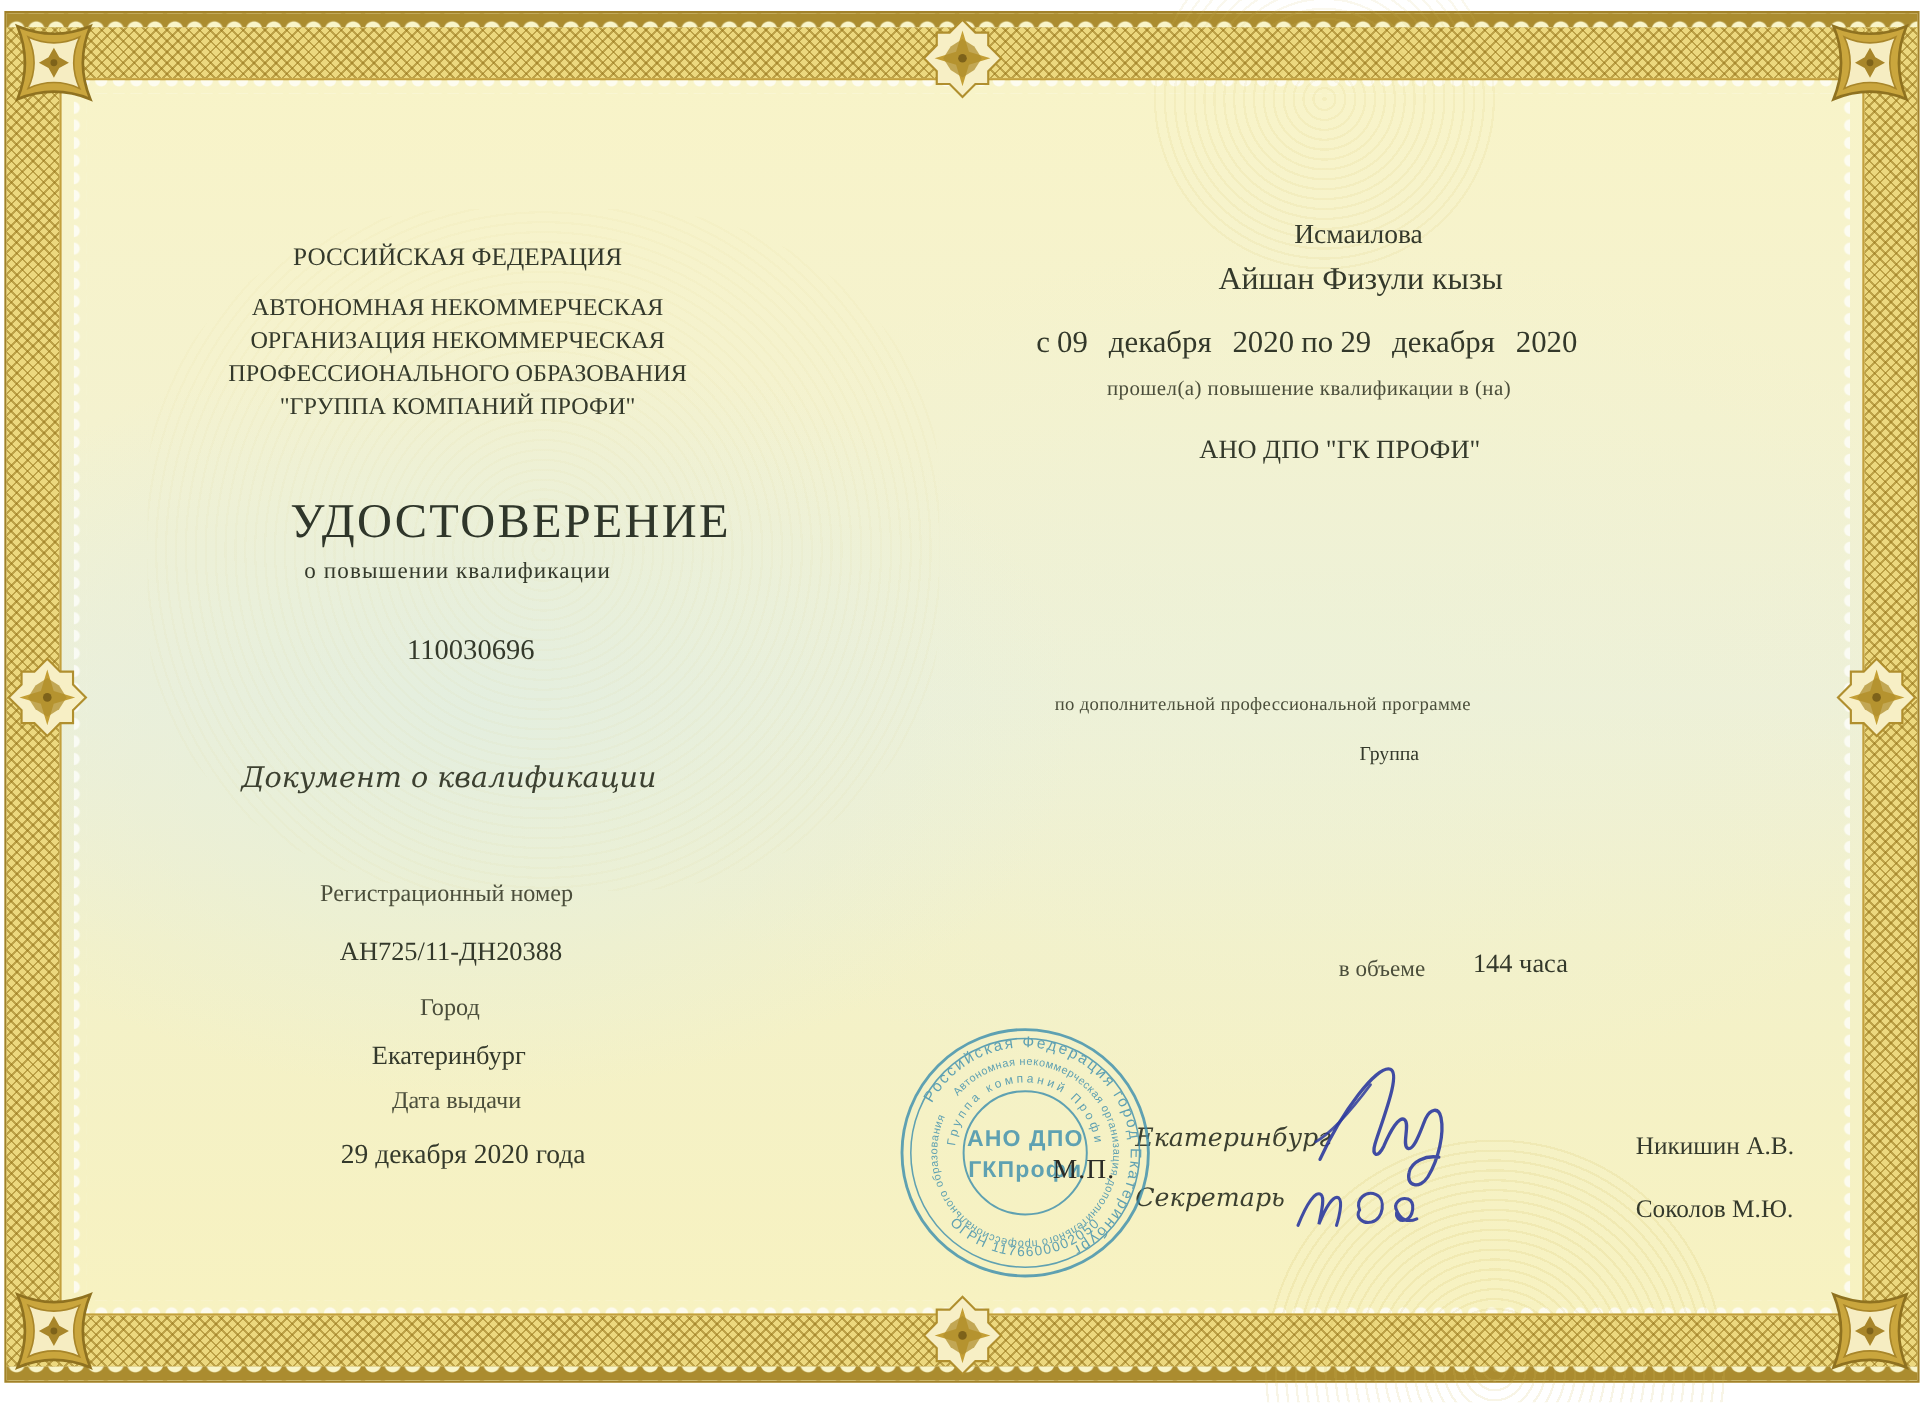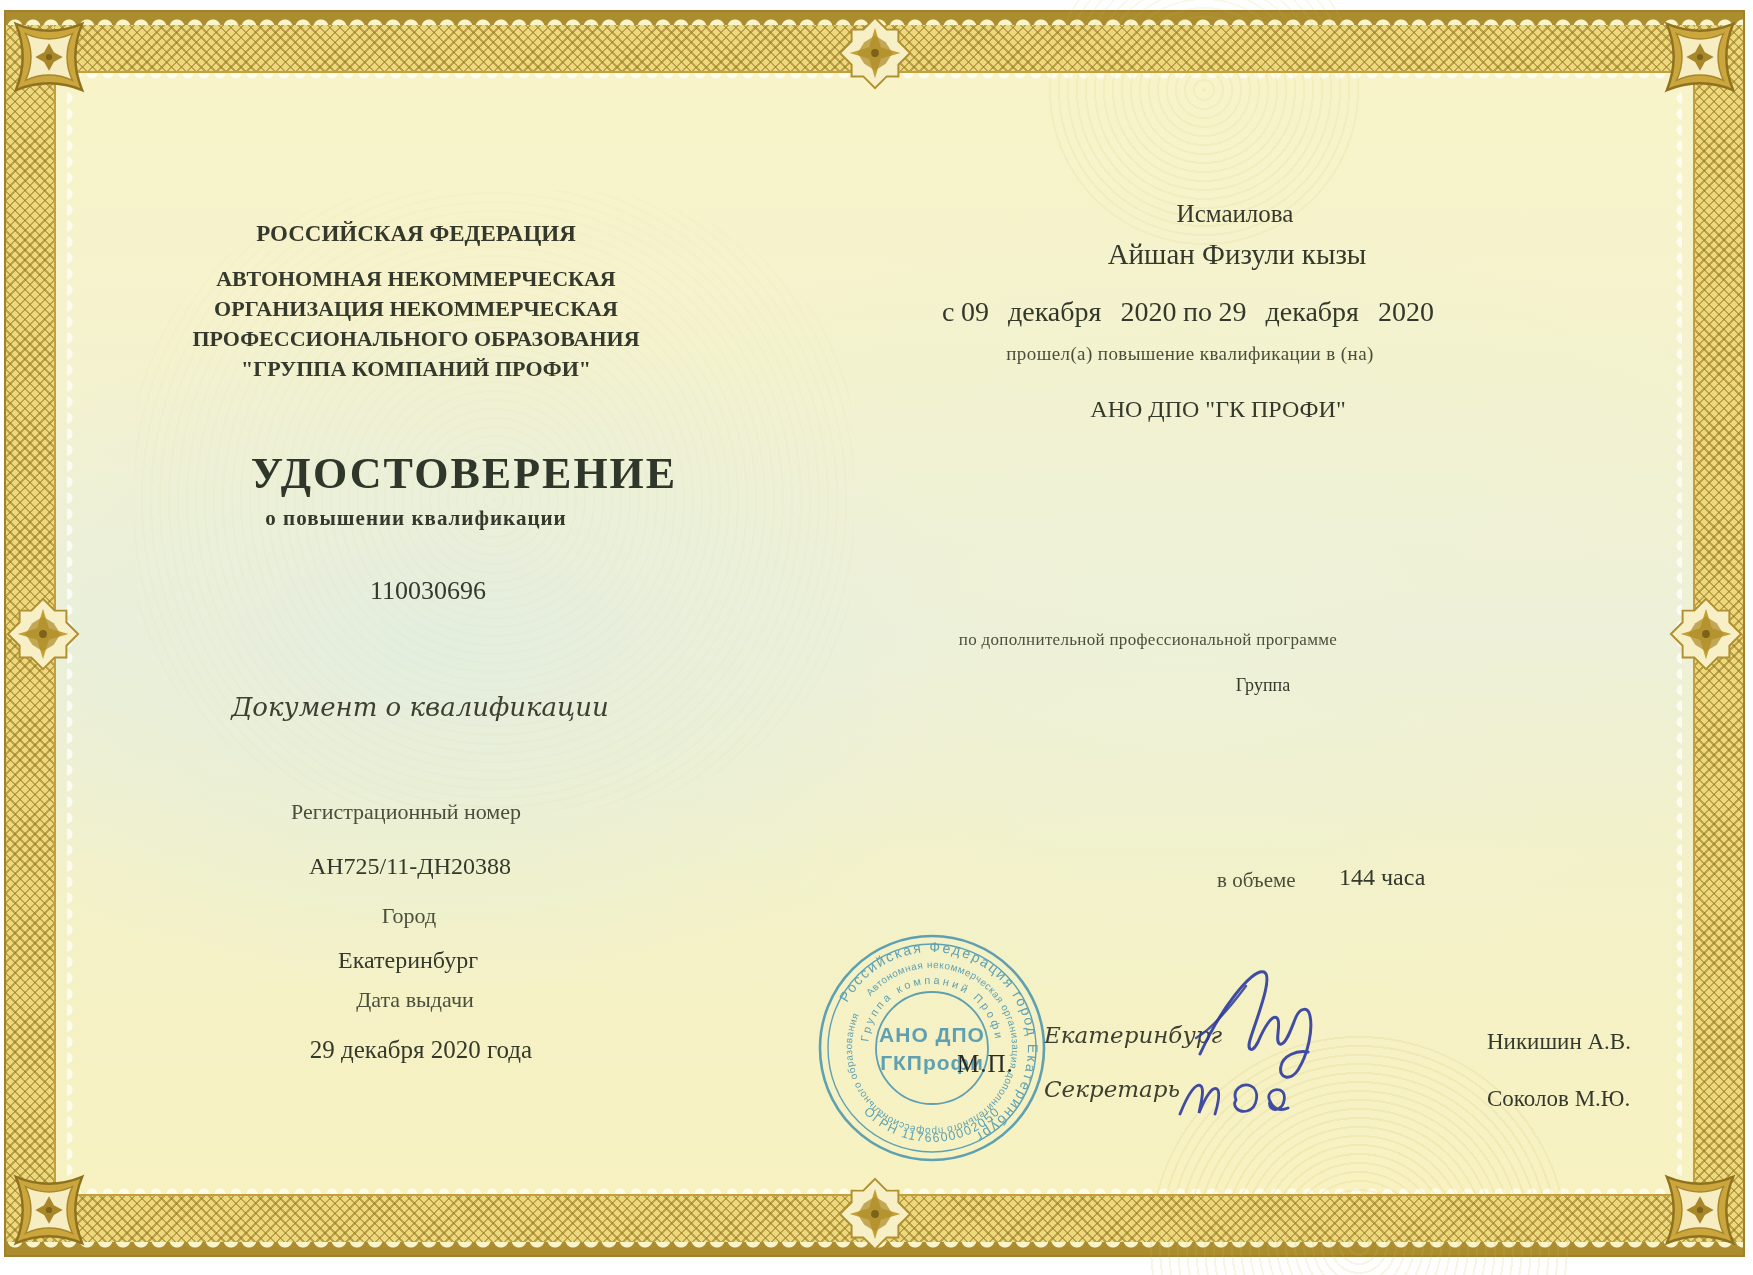--- a/index.html
+++ b/index.html
@@ -44,23 +44,23 @@
   .orn-tl{left:6px;top:8px;} .orn-tr{right:6px;top:8px;} .orn-bl{left:6px;bottom:8px;} .orn-br{right:6px;bottom:8px;}
   .orn-t{left:calc(50% - 39px);top:4px;} .orn-b{left:calc(50% - 39px);bottom:4px;}
   .orn-l{left:0px;top:calc(50% - 39px);} .orn-r{right:0px;top:calc(50% - 39px);}
   
   .rosette{position:absolute;border-radius:50%;pointer-events:none;
     background:repeating-radial-gradient(circle, rgba(208,186,90,0.30) 0 2px, rgba(208,186,90,0) 2px 9px);}
   
   .t{position:absolute;white-space:nowrap;}
   .center{transform:translateX(-50%);text-align:center;}
   .left-col-line{left:412px;}
-  .bold{font-weight:bold;text-align:center;}
+  .bold{font-weight:normal;text-align:center;}
   .title{font-size:44px;letter-spacing:2px;color:#2f362a;margin-left:48px;}
-  .script{font-family:"DejaVu Serif", serif;font-style:italic;color:#3c4030;margin-left:12px;}
+  .script{font-family:"DejaVu Serif", serif;font-style:italic;color:#3c4030;}
   .faded{color:#4b4e3b;}
   .period-row{position:absolute;left:938px;top:286px;width:492px;display:flex;justify-content:space-between;
     font-size:28px;color:#33382a;}
   .period-row span{word-spacing:12px;}
   
   .stamp-wrap{position:absolute;left:783px;top:893px;width:290px;height:290px;}
   .mp{position:absolute;left:953px;top:1040px;font-size:25px;color:#2b2b26;letter-spacing:1px;}
   .sig{position:absolute;}
 </style>
 </head>

